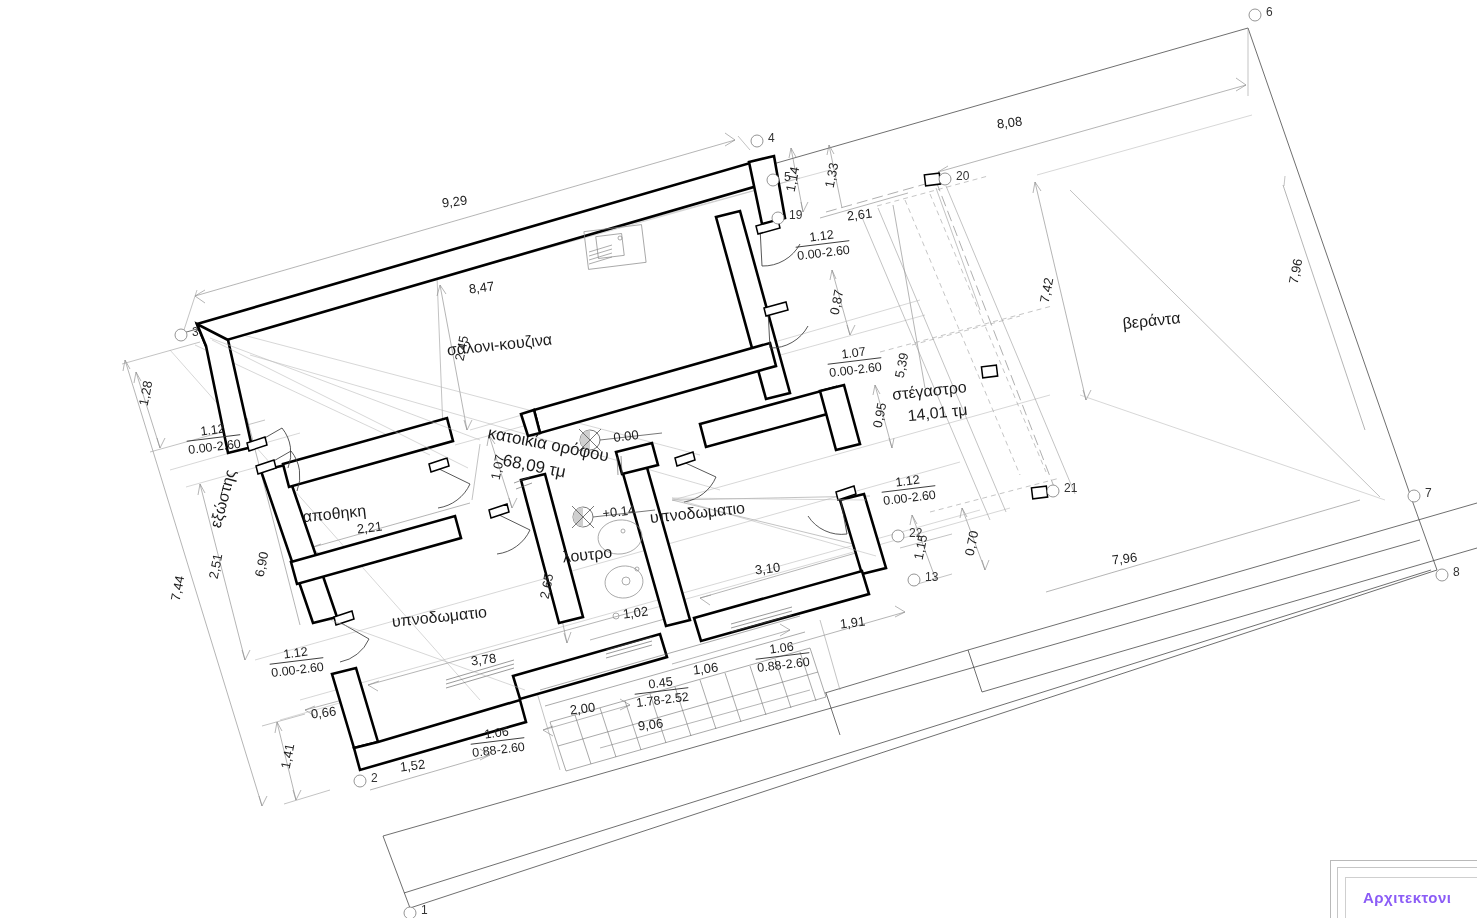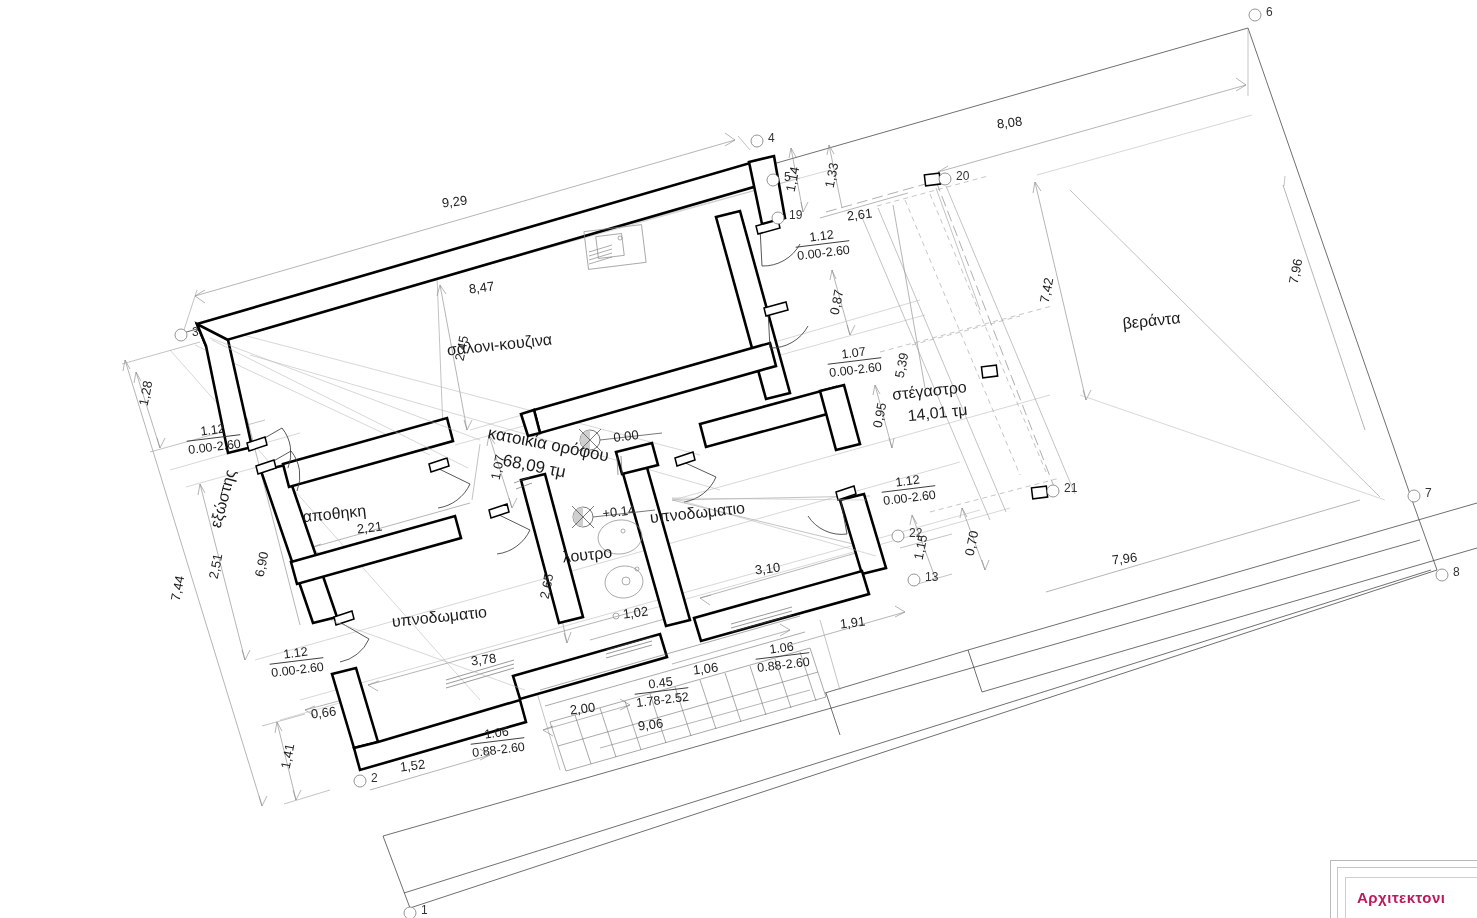--- a/index.html
+++ b/index.html
@@ -38,22 +38,22 @@
   .lvl{font-size:13px;fill:#222;}
 
   
   #titleblock{
     position:absolute;left:1330px;top:860px;width:150px;height:62px;
     background:#ffffff;border:1px solid #b9b9b9;
   }
   #titleblock .tb2{position:absolute;left:6px;top:6px;right:-2px;bottom:-2px;border:1px solid #c6c6c6;}
   #titleblock .tb3{position:absolute;left:14px;top:16px;right:-2px;bottom:-2px;border:1px solid #cfcfcf;}
   #tbtext{
-    position:absolute;left:26px;top:28px;
-    font-size:15px;letter-spacing:.5px;color:#be185d;font-weight:bold;
+    position:absolute;left:32px;top:28px;
+    font-size:15px;letter-spacing:.5px;color:#8b5cf6;font-weight:bold;
     white-space:nowrap;
   }
 </style>
 </head>
 <body>
 
 <div id="stage">
 
 <svg id="plan" viewBox="0 0 1477 918">
 

